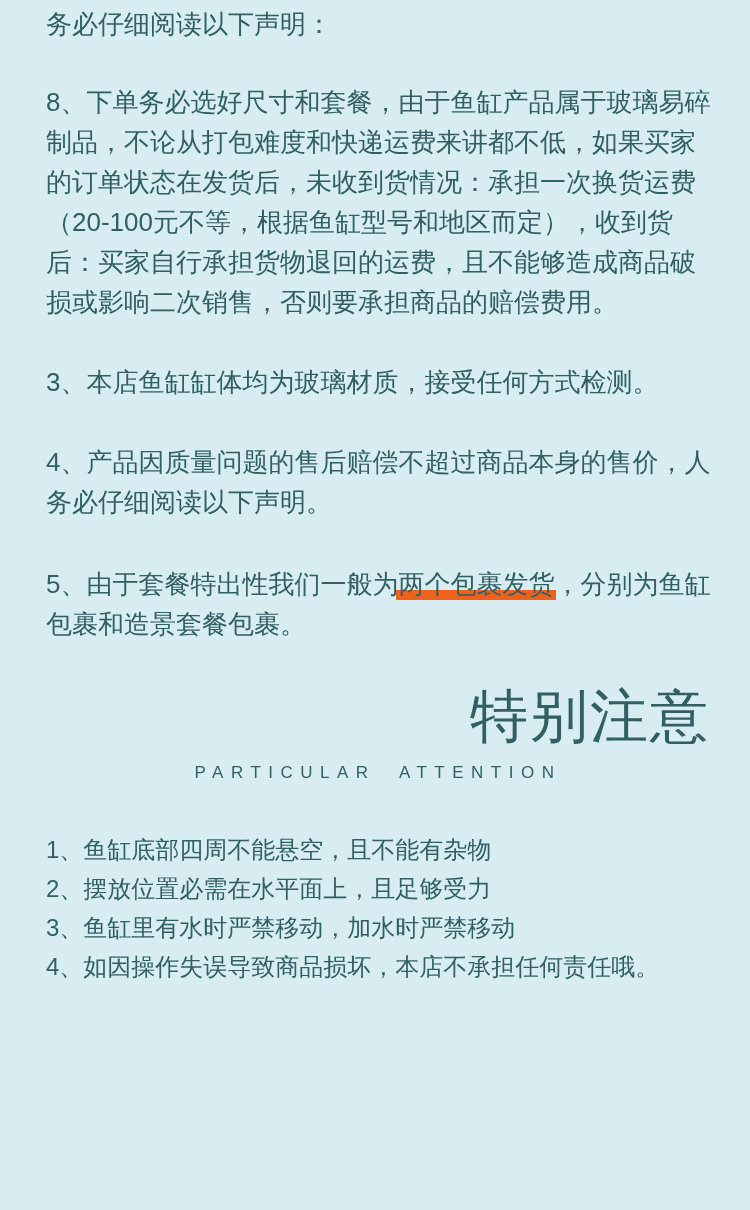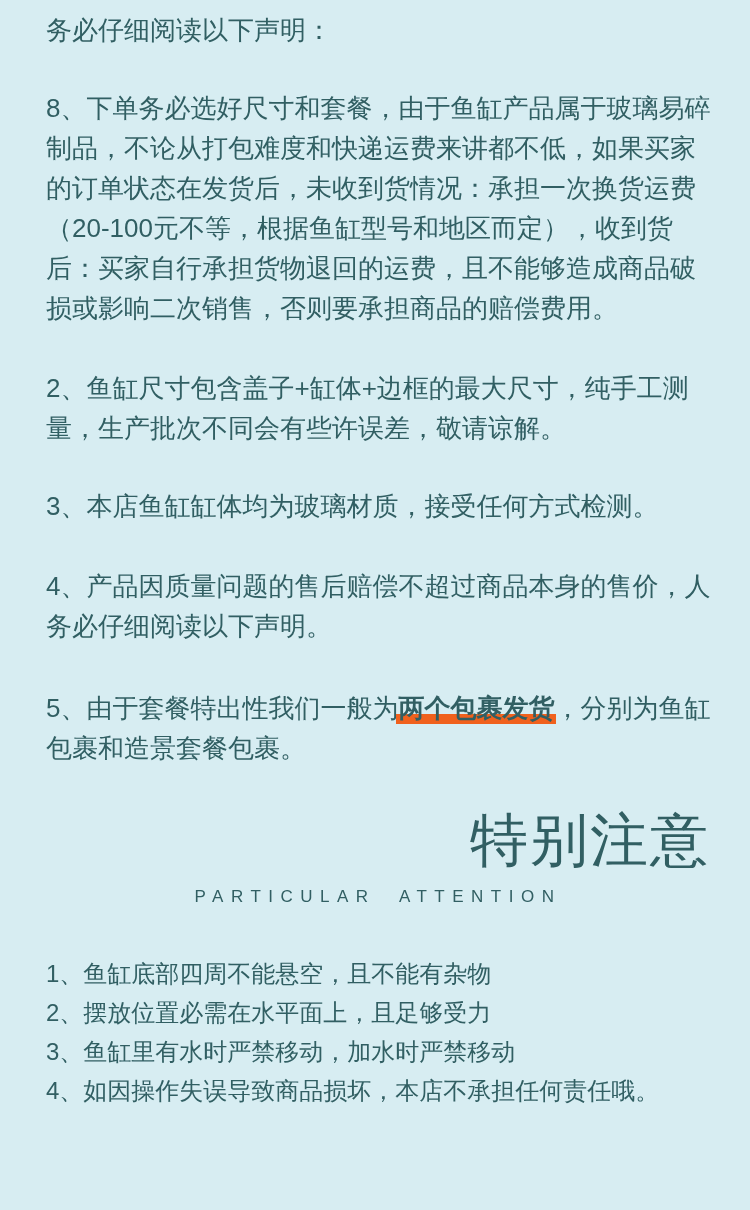--- a/index.html
+++ b/index.html
@@ -11,21 +11,21 @@
     height: 1210px;
     background: #d7edf2;
     color: #315f63;
     font-family: "Liberation Sans", sans-serif;
     overflow: hidden;
   }
   .page {
     box-sizing: border-box;
     width: 750px;
     height: 1210px;
-    padding: 10px 40px 0 46px;
+    padding: 4px 40px 0 46px;
   }
   .intro {
     font-size: 26px;
     line-height: 40px;
     margin: 0 0 38px 0;
     font-weight: 500;
   }
   .para {
     margin: 0;
   }
@@ -34,21 +34,21 @@
     line-height: 40px;
     white-space: nowrap;
     font-weight: 500;
   }
   .para-1 { margin-bottom: 40px; }
   .para-2 { margin-bottom: 38px; }
   .para-3 { margin-bottom: 40px; }
   .para-4 { margin-bottom: 42px; }
   .para-5 { margin-bottom: 0; }
   .hl {
-    font-weight: 700;
+    font-weight: 400;
     background-image: linear-gradient(#f0611d, #f0611d);
     background-repeat: no-repeat;
     background-size: 100% 10px;
     background-position: left bottom;
     padding: 0 2px 1px 2px;
     margin: 0 -2px;
   }
   .attention-header {
     margin-top: 40px;
     text-align: center;
@@ -88,24 +88,20 @@
 
   <div class="para para-1">
     <div class="line">8、下单务必选好尺寸和套餐，由于鱼缸产品属于玻璃易碎</div>
     <div class="line">制品，不论从打包难度和快递运费来讲都不低，如果买家</div>
     <div class="line">的订单状态在发货后，未收到货情况：承担一次换货运费</div>
     <div class="line">（20-100元不等，根据鱼缸型号和地区而定），收到货</div>
     <div class="line">后：买家自行承担货物退回的运费，且不能够造成商品破</div>
     <div class="line">损或影响二次销售，否则要承担商品的赔偿费用。</div>
   </div>
 
-  <div class="para para-2">
-    <div class="line">2、鱼缸尺寸包含盖子+缸体+边框的最大尺寸，纯手工测</div>
-    <div class="line">量，生产批次不同会有些许误差，敬请谅解。</div>
-  </div>
 
   <div class="para para-3">
     <div class="line">3、本店鱼缸缸体均为玻璃材质，接受任何方式检测。</div>
   </div>
 
   <div class="para para-4">
     <div class="line">4、产品因质量问题的售后赔偿不超过商品本身的售价，人</div>
     <div class="line">务必仔细阅读以下声明。</div>
   </div>
 

